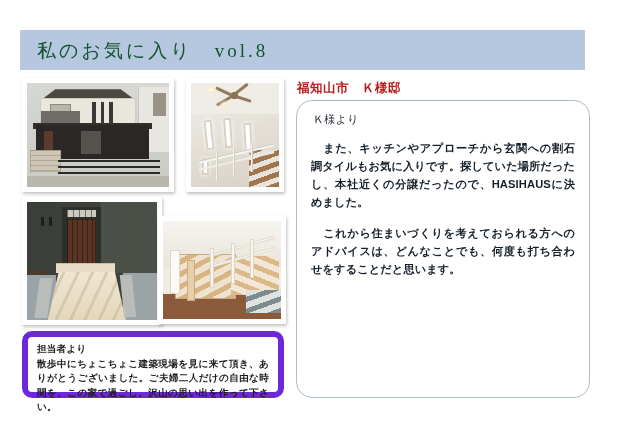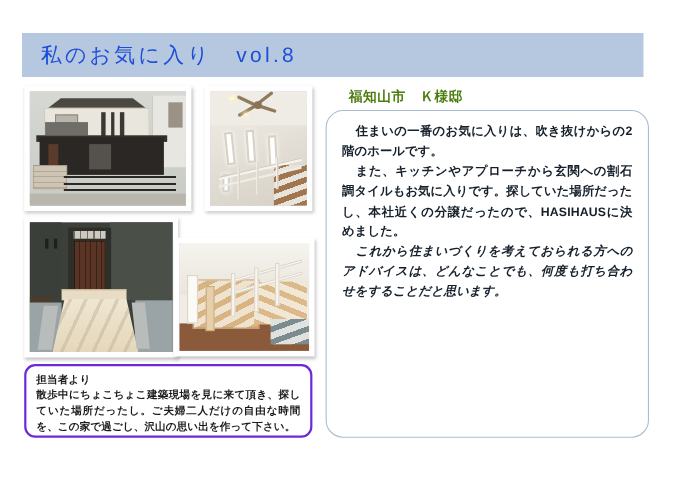--- a/index.html
+++ b/index.html
@@ -32,24 +32,24 @@
     left: 20px;
     top: 30px;
     width: 565px;
     height: 40px;
     background: #b6c7e0;
     display: flex;
     align-items: center;
   }
   #header-title {
     margin-left: 17px;
-    font-family: Liberation Sans, sans-serif;
+    font-family: Liberation Serif, serif;
     font-size: 19px;
     letter-spacing: 3px;
-    color: #1d4ed8;
+    color: #14532d;
     white-space: pre;
     line-height: 1;
   }
   #header-subtitle {
     margin-left: 28px;
     font-family: "Liberation Serif", "DejaVu Serif", serif;
     font-size: 10.5px;
     letter-spacing: 0.6px;
     color: #3f2a44;
     white-space: pre;
@@ -222,26 +222,26 @@
   .sb-post.p2 { left:58%; top:22%; width:3%; height:42%; }
   .sb-post.p3 { left:74%; top:18%; width:3%; height:40%; }
   .sb-stringer { position:absolute; left:20%; top:40%; width:7%; height:42%;
             background:#e6cfa9; border:1px solid #c9ac80; }
   .sb-gray { position:absolute; right:0; bottom:6%; width:30%; height:24%;
             background: repeating-linear-gradient(-20deg, #7b8b8e 0 5px, #dfe2de 5px 11px); }
 
   
   #customer-name {
     position: absolute;
-    left: 317px;
+    left: 297px;
     top: 80px;
     font-size: 12.5px;
     font-weight: bold;
     letter-spacing: 0.5px;
-    color: #4d7c0f;
+    color: #b91c1c;
     white-space: pre;
     font-family: Liberation Serif, serif;
   }
 
   
   #testimonial-box {
     position: absolute;
     left: 296px;
     top: 100px;
     width: 294px;
@@ -261,30 +261,30 @@
     font-size: 11.2px;
     line-height: 1.62;
     color: #16202b;
     letter-spacing: 0.1px;
     margin: 0;
     text-align: justify;
     font-weight: 600;
   }
   .body-para.indent { text-indent: 1.1em; }
   .body-para + .body-para { margin-top: 0; }
-  #para-closing { margin-top: 0; font-style: italic; }
+  #para-closing { margin-top: 12px; }
 
   
   #staff-box {
     position: absolute;
     left: 22px;
     top: 331px;
     width: 262px;
     height: 67px;
-    border: 2px solid #6d28d9;
+    border: 6px solid #6d28d9;
     border-radius: 10px;
     background: #ffffff;
     padding: 6px 9px;
   }
   #staff-title {
     font-size: 9.6px;
     color: #1b1b1b;
     letter-spacing: 0.2px;
     margin-bottom: 1px;
     font-weight: 600;
@@ -391,23 +391,23 @@
       <div class="sb-rail r3"></div>
       <div class="sb-post p1"></div>
       <div class="sb-post p2"></div>
       <div class="sb-post p3"></div>
     </div>
   </div>
 
   <div id="customer-name">福知山市　Ｋ様邸</div>
 
   <div id="testimonial-box">
-    <p class="body-para indent">住まいの一番のお気に入りは、吹き抜けからの2階のホールです。</p>
+    <div id="testimonial-from">Ｋ様より</div>
     <p class="body-para indent">また、キッチンやアプローチから玄関への割石調タイルもお気に入りです。探していた場所だったし、本社近くの分譲だったので、HASIHAUSに決めました。</p>
     <p class="body-para indent" id="para-closing">これから住まいづくりを考えておられる方へのアドバイスは、どんなことでも、何度も打ち合わせをすることだと思います。</p>
   </div>
 
   <div id="staff-box">
     <div id="staff-title">担当者より</div>
-    <div id="staff-text">散歩中にちょこちょこ建築現場を見に来て頂き、探していた場所だったし。ご夫婦二人だけの自由な時間を、この家で過ごし、沢山の思い出を作って下さい。</div>
+    <div id="staff-text">散歩中にちょこちょこ建築現場を見に来て頂き、ありがとうございました。ご夫婦二人だけの自由な時間を、この家で過ごし、沢山の思い出を作って下さい。</div>
   </div>
 
 </div>
 
 </body></html>

